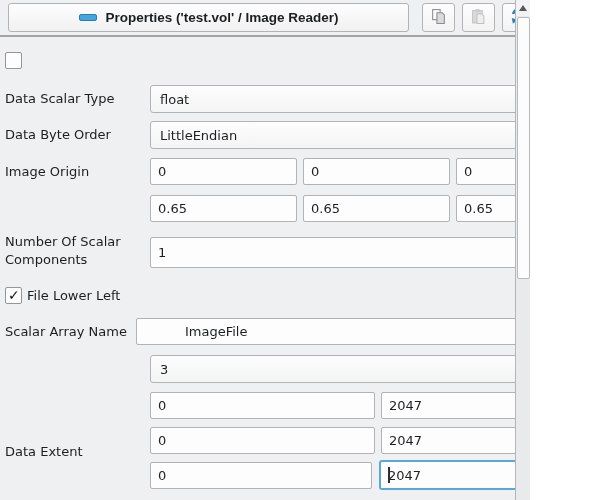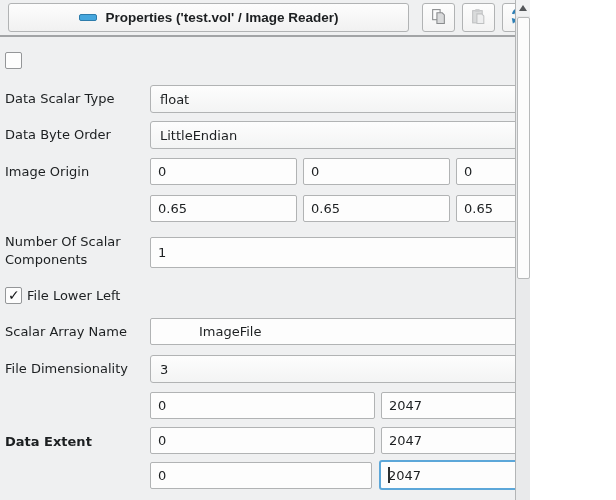--- a/index.html
+++ b/index.html
@@ -119,29 +119,28 @@
   <input class="tinput" style="left: 303px; top: 195px; width: 147px;" value="0.65">
   <input class="tinput" style="left: 456px; top: 195px; width: 147px;" value="0.65">
 
   <span class="flabel" style="top:233px; width:140px; line-height:18px;">Number Of Scalar Components</span>
   <input class="tinput" style="left: 150px; top: 237px; width: 453px; height: 31px;" value="1">
 
   <span class="checkbox checked" style="left:5px; top:287px;"></span>
   <span class="flabel" style="left:27px; top:288px;">File Lower Left</span>
 
   <span class="flabel" style="top:324px;">Scalar Array Name</span>
-  <input class="tinput" style="left: 150px; top: 318px; width: 453px; padding-left: 48px;" value="ImageFile">
+  <input class="tinput" style="left: 136px; top: 318px; width: 453px; padding-left: 48px;" value="ImageFile">
 
-  <span class="flabel" style="top:361px;">File Dimensionality</span>
   <div class="combo" style="top:355px;">
     <span>3</span>
     <span class="chev"></span>
   </div>
 
-  <span class="flabel" style="top:434px;font-weight:bold;">Data Extent</span>
+  <span class="flabel" style="top:444px;">Data Extent</span>
   <input class="tinput" style="left: 150px; top: 392px; width: 225px;" value="0">
   <input class="tinput" style="left: 381px; top: 392px; width: 222px;" value="2047">
   <input class="tinput" style="left: 150px; top: 427px; width: 225px;" value="0">
   <input class="tinput" style="left: 381px; top: 427px; width: 222px;" value="2047">
   <input class="tinput" style="left: 150px; top: 462px; width: 222px;" value="0">
   <input class="tinput focused" style="left: 379px; top: 460px; width: 225px; height: 30px;" value="2047">
   <span class="caret" style="left:388px; top:467px;"></span>
 
   <div class="scrollbar">
     <div class="sb-up">

